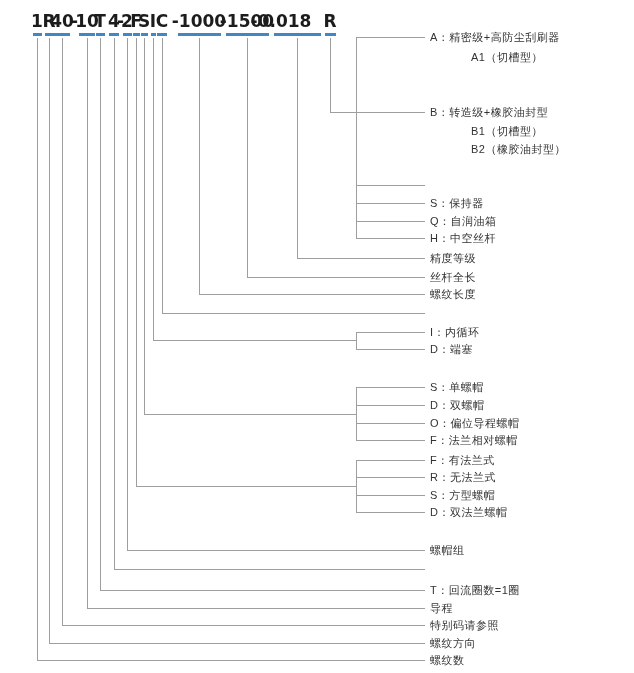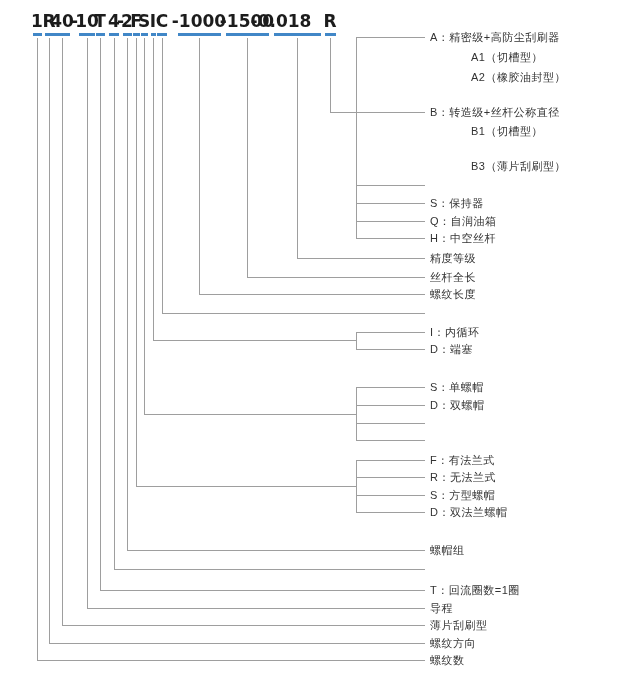--- a/index.html
+++ b/index.html
@@ -89,43 +89,44 @@
   <div class="ul" style="left:140.5px;width:7px"></div>
   <div class="ul" style="left:150.5px;width:5px"></div>
   <div class="ul" style="left:157px;width:10px"></div>
   <div class="ul" style="left:177.5px;width:43px"></div>
   <div class="ul" style="left:225.5px;width:43px"></div>
   <div class="ul" style="left:273.5px;width:47px"></div>
   <div class="ul" style="left:324.5px;width:11px"></div>
 
   <div class="lbl" style="top:28px">A：精密级+高防尘刮刷器</div>
   <div class="lbl sub" style="top:48px">A1（切槽型）</div>
-  <div class="lbl sub" style="top:68px">A2（橡胶油封型）</div>
-  <div class="lbl" style="top:103px">B：转造级+丝杆公称直径</div>
+  <div class="lbl" style="top:103px">B：转造级+橡胶油封型</div>
   <div class="lbl sub" style="top:122px">B1（切槽型）</div>
-  <div class="lbl sub" style="top:157px">B3（薄片刮刷型）</div>
+  <div class="lbl sub" style="top:140px">B2（橡胶油封型）</div>
   <div class="lbl" style="top:194px">S：保持器</div>
   <div class="lbl" style="top:212px">Q：自润油箱</div>
   <div class="lbl" style="top:229px">H：中空丝杆</div>
 
   <div class="lbl" style="top:249px">精度等级</div>
   <div class="lbl" style="top:268px">丝杆全长</div>
   <div class="lbl" style="top:285px">螺纹长度</div>
 
   <div class="lbl" style="top:323px">I：内循环</div>
   <div class="lbl" style="top:340px">D：端塞</div>
 
   <div class="lbl" style="top:378px">S：单螺帽</div>
   <div class="lbl" style="top:396px">D：双螺帽</div>
+  <div class="lbl" style="top:414px">O：偏位导程螺帽</div>
+  <div class="lbl" style="top:431px">F：法兰相对螺帽</div>
 
   <div class="lbl" style="top:451px">F：有法兰式</div>
   <div class="lbl" style="top:468px">R：无法兰式</div>
   <div class="lbl" style="top:486px">S：方型螺帽</div>
   <div class="lbl" style="top:503px">D：双法兰螺帽</div>
 
   <div class="lbl" style="top:541px">螺帽组</div>
   <div class="lbl" style="top:581px">T：回流圈数=1圈</div>
   <div class="lbl" style="top:599px">导程</div>
-  <div class="lbl" style="top:616px">薄片刮刷型</div>
+  <div class="lbl" style="top:616px">特别码请参照</div>
   <div class="lbl" style="top:634px">螺纹方向</div>
   <div class="lbl" style="top:651px">螺纹数</div>
 
 </div>
 
 </body></html>

